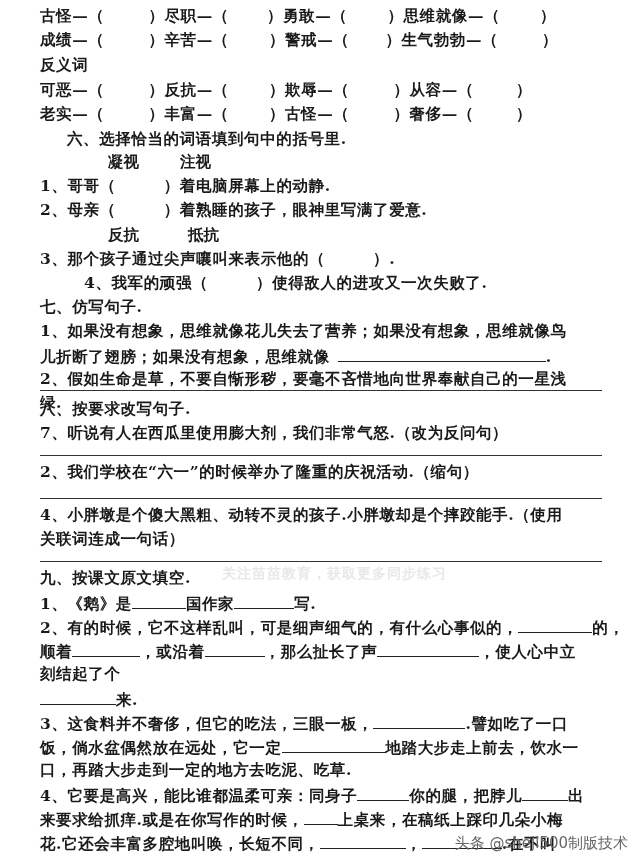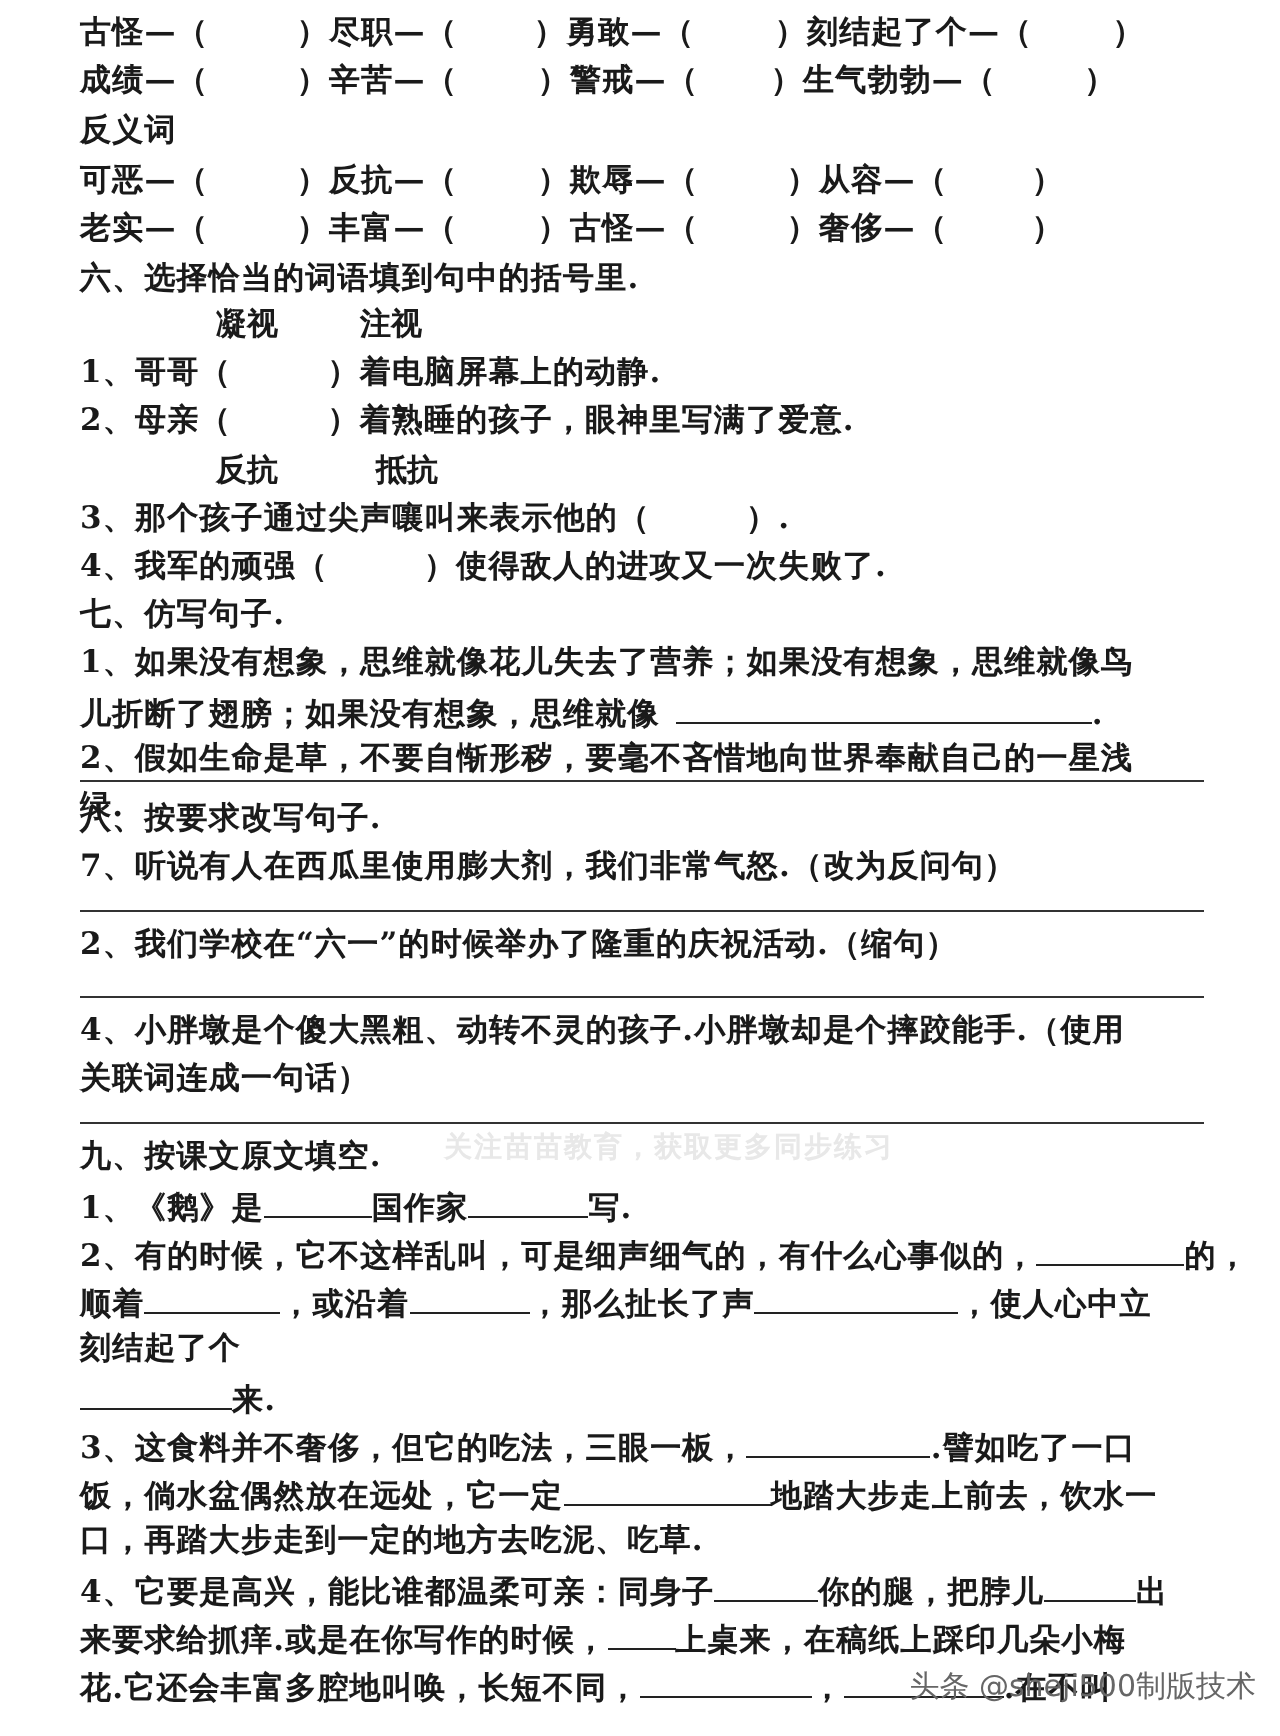--- a/index.html
+++ b/index.html
@@ -23,39 +23,39 @@
     position: absolute; right: 12px; top: 834px; font-size: 15px; color: #666;
     font-family: "DejaVu Sans", sans-serif; white-space: pre;
   }
   .word-opt { position: absolute; font-size: 15.5px; font-weight: bold; white-space: pre; }
 </style>
 </head>
 <body>
 
 <div class="page">
 
-  <div class="line" style="top:6px;"><span>古怪—（</span><span style="display:inline-block;width:44px"></span><span>）尽职—（</span><span style="display:inline-block;width:38px"></span><span>）勇敢—（</span><span style="display:inline-block;width:40px"></span><span>）刻结起了个—（</span><span style="display:inline-block;width:40px"></span><span>）</span></div>
+  <div class="line" style="top:6px;"><span>古怪—（</span><span style="display:inline-block;width:44px"></span><span>）尽职—（</span><span style="display:inline-block;width:38px"></span><span>）勇敢—（</span><span style="display:inline-block;width:40px"></span><span>）思维就像—（</span><span style="display:inline-block;width:40px"></span><span>）</span></div>
 
   <div class="line" style="top:30px;"><span>成绩—（</span><span style="display:inline-block;width:44px"></span><span>）辛苦—（</span><span style="display:inline-block;width:40px"></span><span>）警戒—（</span><span style="display:inline-block;width:36px"></span><span>）生气勃勃—（</span><span style="display:inline-block;width:44px"></span><span>）</span></div>
 
   <div class="line" style="top:55px;">反义词</div>
 
   <div class="line" style="top:80px;"><span>可恶—（</span><span style="display:inline-block;width:44px"></span><span>）反抗—（</span><span style="display:inline-block;width:40px"></span><span>）欺辱—（</span><span style="display:inline-block;width:44px"></span><span>）从容—（</span><span style="display:inline-block;width:42px"></span><span>）</span></div>
 
   <div class="line" style="top:104px;"><span>老实—（</span><span style="display:inline-block;width:44px"></span><span>）丰富—（</span><span style="display:inline-block;width:40px"></span><span>）古怪—（</span><span style="display:inline-block;width:44px"></span><span>）奢侈—（</span><span style="display:inline-block;width:42px"></span><span>）</span></div>
 
-  <div class="line" style="top:129px;">六、选择恰当的词语填到句中的括号里.</div>
+  <div class="line" style="top:129px;margin-left:27px;">六、选择恰当的词语填到句中的括号里.</div>
   <div class="word-opt" style="left:108px; top:152px;">凝视</div>
   <div class="word-opt" style="left:180px; top:152px;">注视</div>
   <div class="line" style="top:176px;">1、哥哥（        ）着电脑屏幕上的动静.</div>
   <div class="line" style="top:200px;">2、母亲（        ）着熟睡的孩子，眼神里写满了爱意.</div>
   <div class="word-opt" style="left:108px; top:225px;">反抗</div>
   <div class="word-opt" style="left:188px; top:225px;">抵抗</div>
   <div class="line" style="top:249px;">3、那个孩子通过尖声嚷叫来表示他的（        ）.</div>
-  <div class="line" style="top:273px;">4、我军的顽强（        ）使得敌人的进攻又一次失败了.</div>
+  <div class="line" style="top:273px;margin-left:44px;">4、我军的顽强（        ）使得敌人的进攻又一次失败了.</div>
 
   <div class="line" style="top:297px;">七、仿写句子.</div>
   <div class="line" style="top:321px;">1、如果没有想象，思维就像花儿失去了营养；如果没有想象，思维就像鸟</div>
   <div class="line" style="top:345px;text-align:center;"><span>儿折断了翅膀；如果没有想象，思维就像</span><span style="display:inline-block;width:8px"></span><span class="blank" style="width:208px"></span><span>.</span></div>
   <div class="line" style="top:369px;">2、假如生命是草，不要自惭形秽，要毫不吝惜地向世界奉献自己的一星浅</div>
   <div class="line" style="top:393px;">绿.</div>
   <div class="rule" style="top:390px;"></div>
 
   <div class="line" style="top:399px;">八、按要求改写句子.</div>
   <div class="line" style="top:423px;">7、听说有人在西瓜里使用膨大剂，我们非常气怒.（改为反问句）</div>

